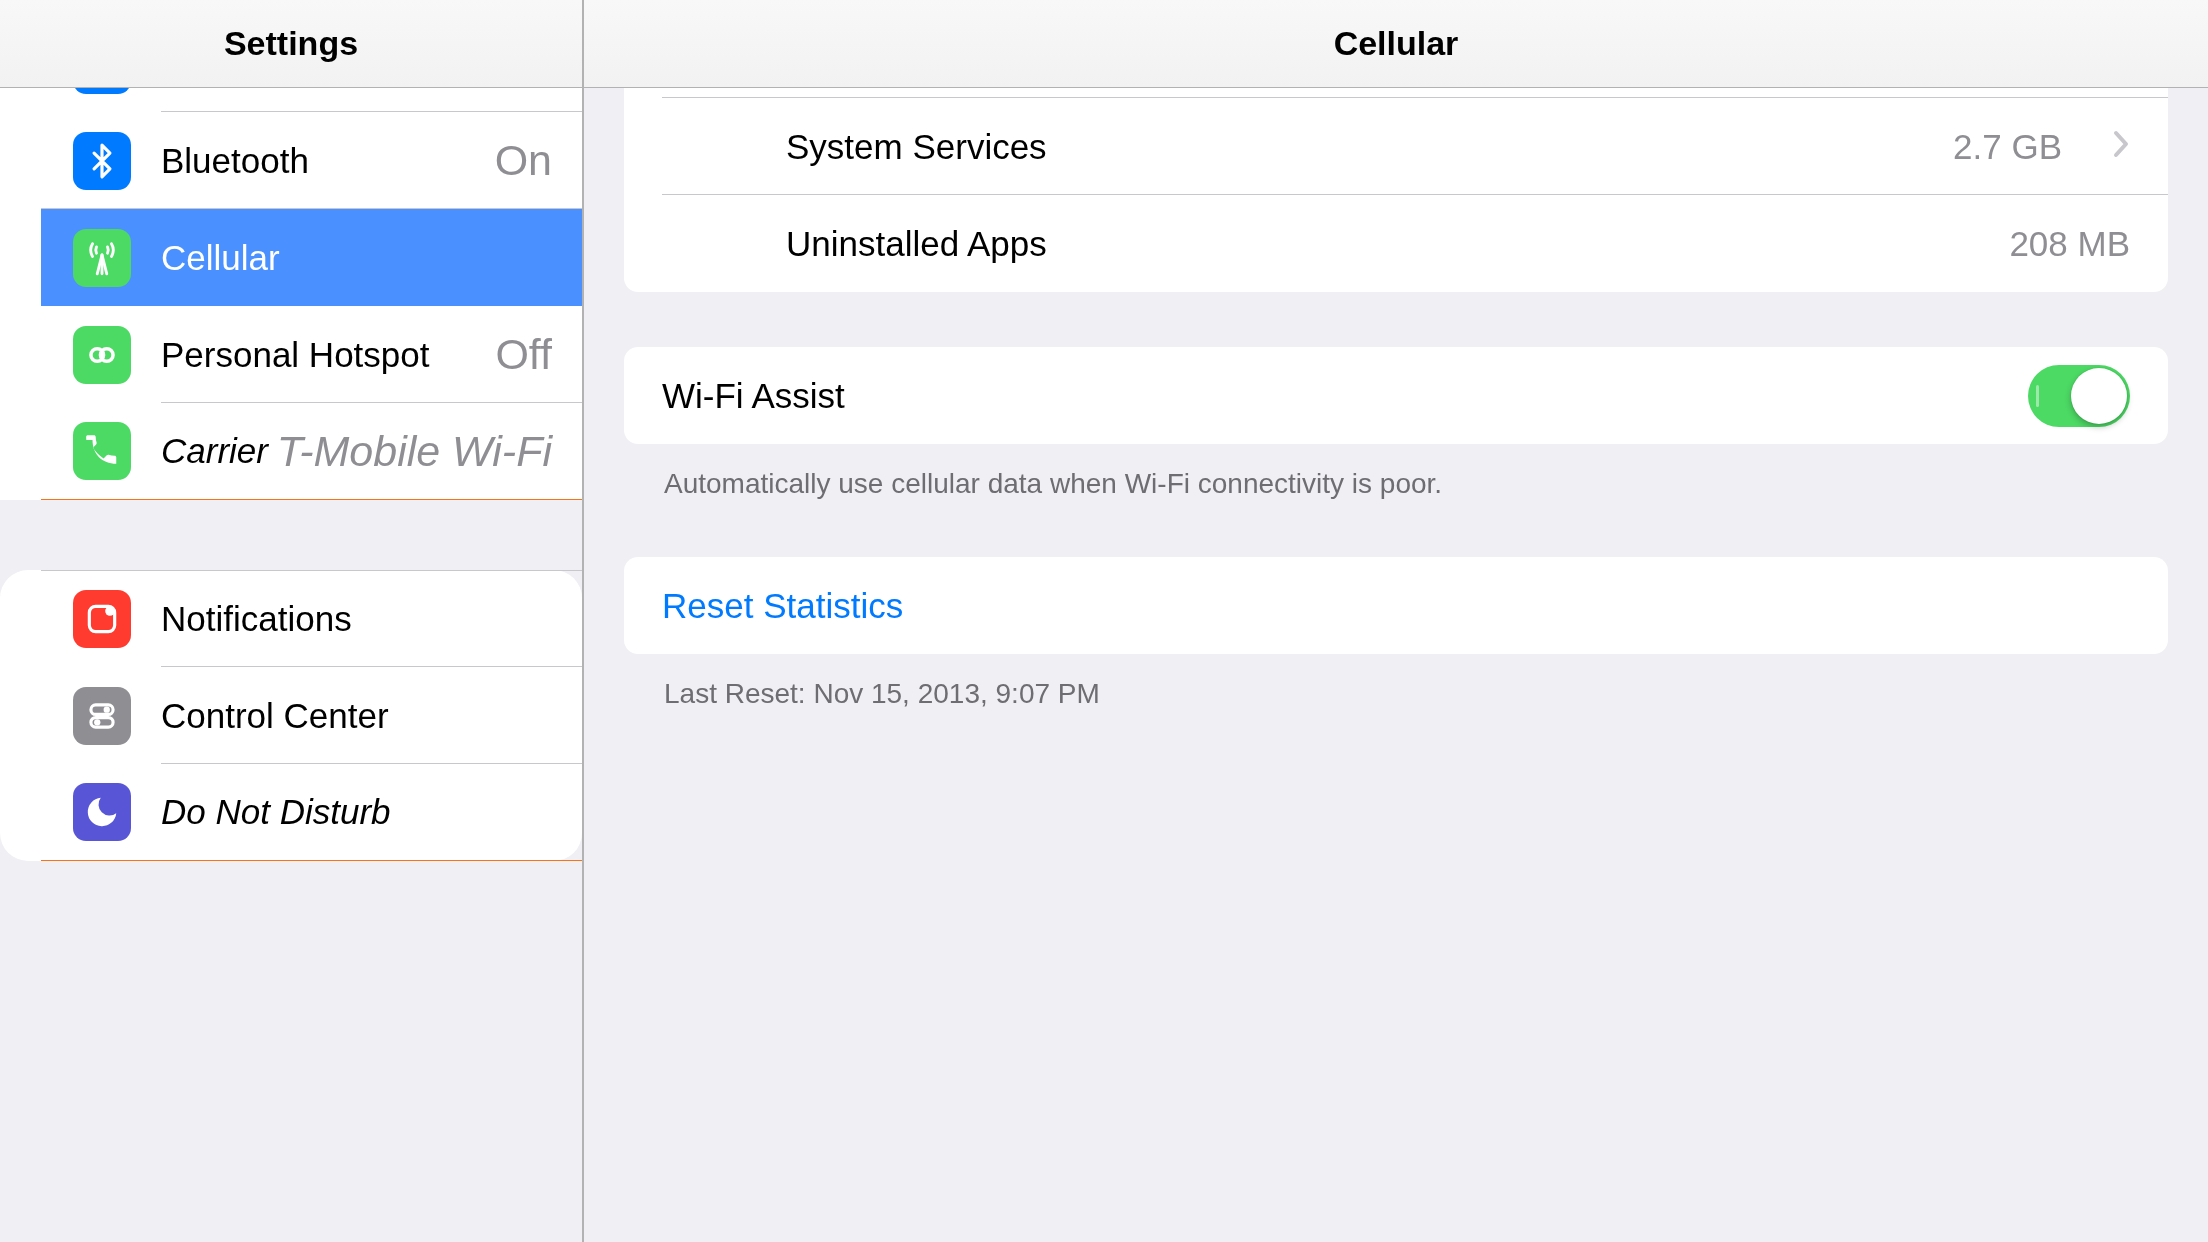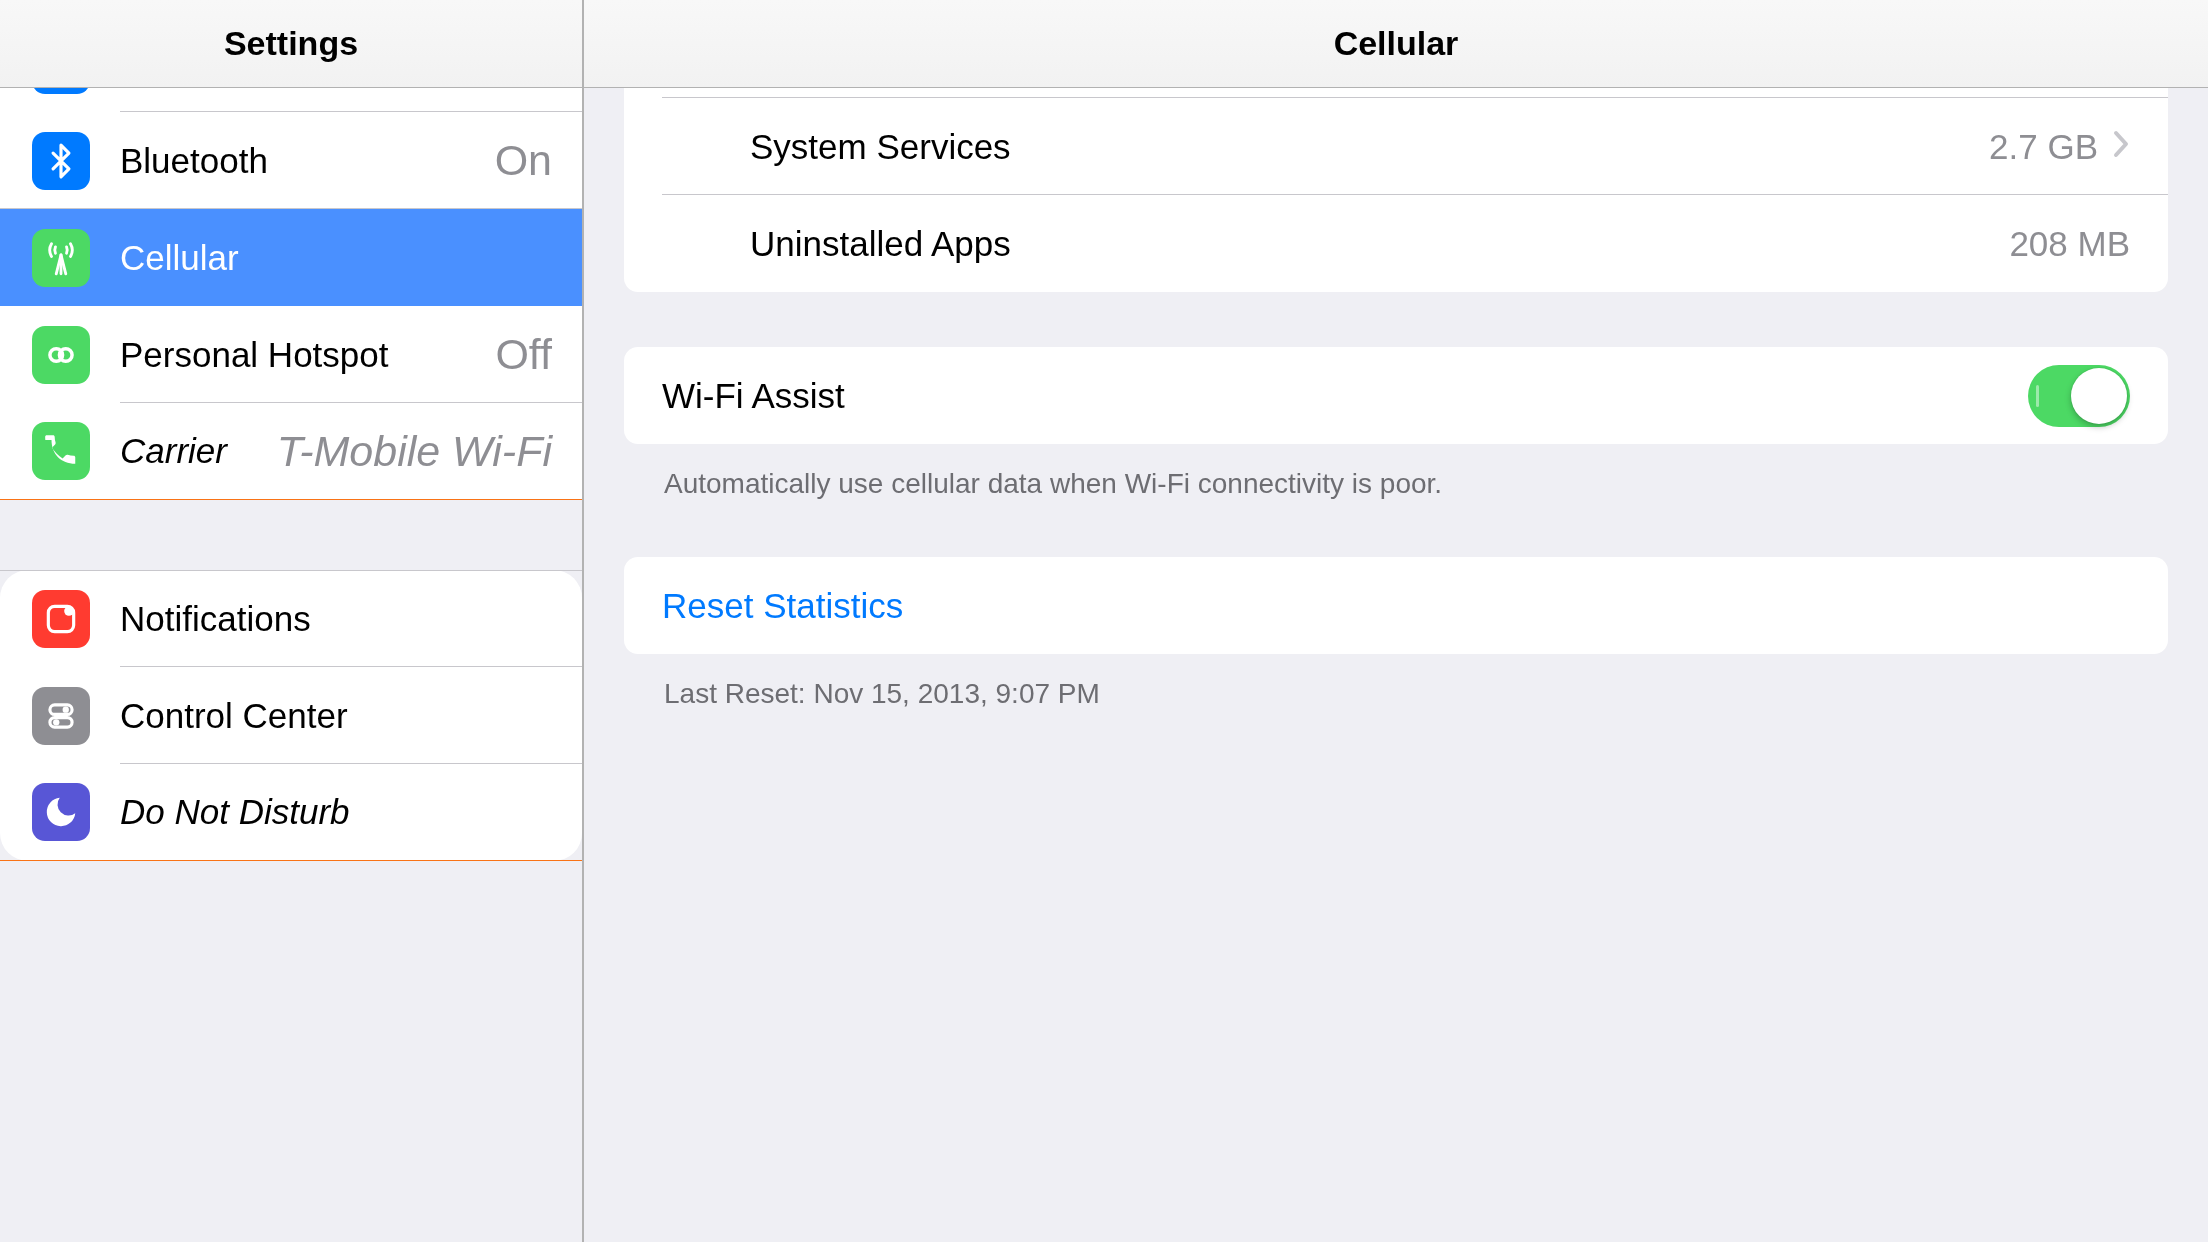--- a/index.html
+++ b/index.html
@@ -5,21 +5,21 @@
 * { margin:0; padding:0; box-sizing:border-box; font-family:-apple-system,"Helvetica Neue",Helvetica,Arial,sans-serif; -webkit-font-smoothing:antialiased; }
 html,body { width:2208px; height:1242px; background:#efeff4; overflow:hidden; }
 .app { display:flex; width:100%; height:100%; }
 .sidebar { width:584px; height:100%; border-right:2px solid #b2b2b2; background:#efeff4; display:flex; flex-direction:column; }
 .detail { flex:1; height:100%; background:#efeff4; display:flex; flex-direction:column; }
 
 .navbar { height:88px; background:linear-gradient(#f8f8f8,#f2f2f2); border-bottom:1px solid #b2b2b2; display:flex; align-items:center; justify-content:center; position:relative; z-index:10; }
 .nav-title { font-size:34px; font-weight:700; color:#000; }
 
 .sidebar-scroll { flex:1; overflow:hidden; }
-.group { background:#fff; }
+.group { background:#fff;padding-left:41px; }
 .group.spaced { margin-top:70px;border-radius:28px; }
 .srow { display:flex; align-items:center; height:97px; padding-left:32px; padding-right:30px; position:relative; }
 .sep { position:absolute; bottom:0; left:120px; right:0; height:1px; background:#c8c7cc; }
 .sep.full { left:0; }
 .srow:last-child .sep { display:none; }
 .group > .srow:first-child { border-top:1px solid #c8c7cc; }
 .group > .srow:last-child { border-bottom:1px solid #f97316;font-style:italic; }
 .srow.selected { background:#4a90ff; }
 .srow.selected .srow-label { color:#fff; }
 
@@ -32,21 +32,21 @@
 .icon-purple { background:#5856d6; }
 
 .srow-label { font-size:35px; color:#000; flex:0 0 auto; }
 .srow-spacer { flex:1; }
 .srow-value { font-size:43px; color:#8e8e93; text-align:right; }
 
 .detail-scroll { flex:1; overflow:hidden; position:relative; }
 .detail-inner { position:absolute; left:0; right:0; top:-40px; padding:0 40px; }
 .card { background:#fff; border-radius:14px; margin-top:55px; }
 .card.first { margin-top:0; }
-.drow { display:flex; align-items:center; height:97px; padding:0 38px; position:relative; }
+.drow { display:flex; align-items:center; height:97px; padding:0 38px; position:relative;gap:36px; }
 .drow .dsep { position:absolute; bottom:0; left:38px; right:0; height:1px; background:#c8c7cc; }
 .drow:last-child .dsep { display:none; }
 .drow-label { font-size:35px; color:#000; }
 .drow-spacer { flex:1; }
 .drow-value { font-size:35px; color:#8e8e93; margin-right:14px; }
 .drow-chevron { color:#c7c7cc; font-size:36px; line-height:1; }
 .drow-link { font-size:35px; color:#007aff; }
 
 .footnote { font-size:28px; color:#6d6d72; padding:22px 40px 0 40px; line-height:1.3; }
 

